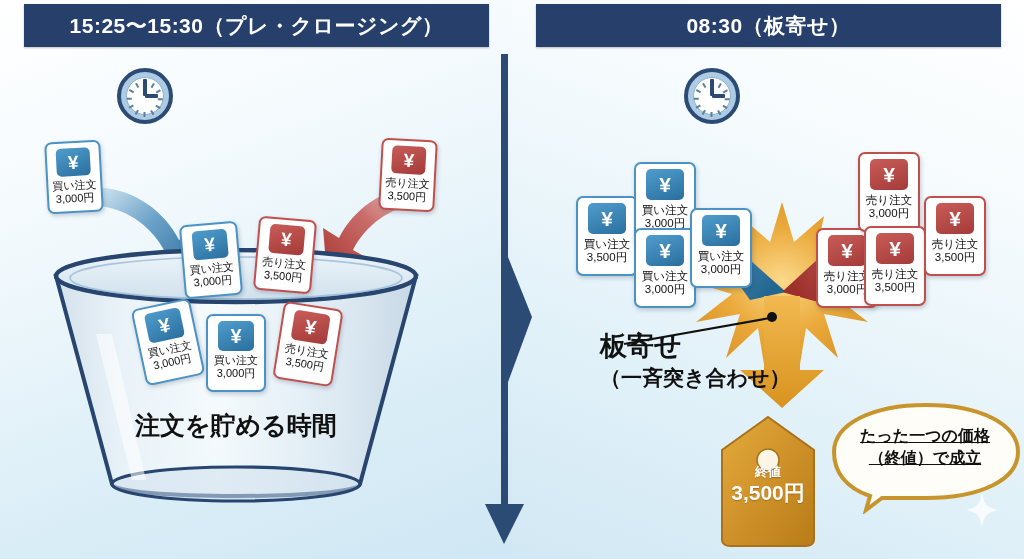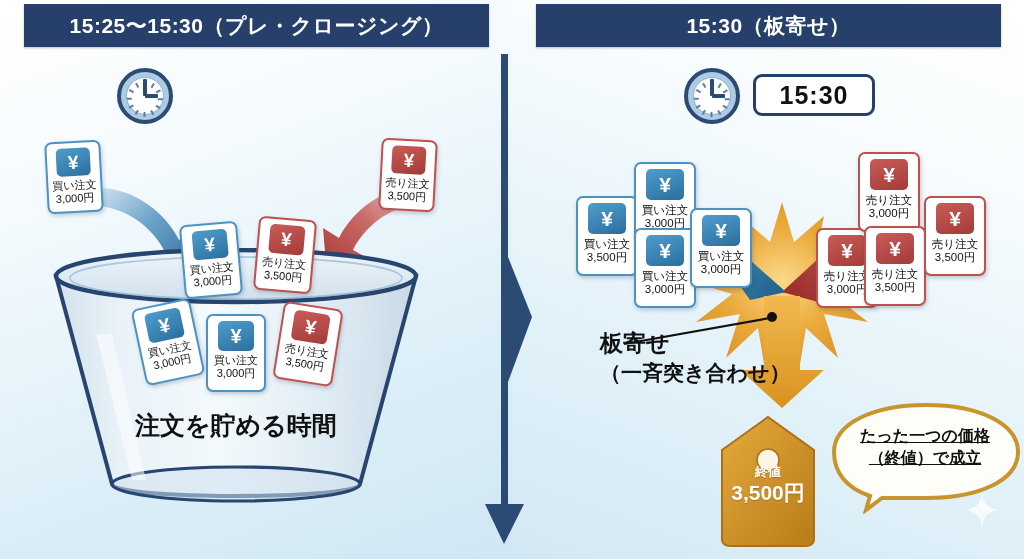--- a/index.html
+++ b/index.html
@@ -56,21 +56,21 @@
   .card .price{color:#111;line-height:1.15;text-align:center;white-space:nowrap;}
 
   
   .bucket{position:absolute;}
   .note{position:absolute;font-size:17px;font-weight:bold;color:#111;line-height:1.45;text-align:center;}
 
   .biglabel{position:absolute;font-size:25px;font-weight:bold;color:#111;white-space:nowrap;}
 
   
   .itayose{position:absolute;font-weight:bold;color:#111;line-height:1.35;text-align:left;}
-  .itayose .l1{font-size:23px;}
+  .itayose .l1{font-size:27px;}
   .itayose .l2{font-size:21px;}
 
   .bubbletext{position:absolute;width:186px;text-align:center;font-size:16px;font-weight:bold;
     color:#111;line-height:1.4;}
 
   .tagtext{position:absolute;width:104px;text-align:center;color:#fff;font-weight:bold;
     line-height:1.25;text-shadow:0 1px 1px rgba(120,70,0,.45);}
   .tagtext .t1{font-size:13px;}
   .tagtext .t2{font-size:21px;}
 
@@ -191,42 +191,41 @@
       <div class="yen" style="width:36px;height:30px;font-size:20px;">¥</div>
       <div class="lbl" style="font-size:11px;margin-top:3px;">売り注文</div>
       <div class="price" style="font-size:11px;">3,500円</div>
     </div>
 
     <div class="biglabel" style="left:135px;top:409px;">注文を貯める時間</div>
   </div>
 
   <div class="panel right">
 
-    <div class="hdr right" style="left:24px;width:465px;">15:30（板寄せ）</div>
+    <div class="hdr right" style="left:24px;width:465px;">08:30（板寄せ）</div>
 
     <div class="clock" style="left:172px;top:68px;">
       <div class="face">
         <div class="tick" style="transform:rotate(0deg)"></div>
         <div class="tick" style="transform:rotate(30deg)"></div>
         <div class="tick" style="transform:rotate(60deg)"></div>
         <div class="tick" style="transform:rotate(90deg)"></div>
         <div class="tick" style="transform:rotate(120deg)"></div>
         <div class="tick" style="transform:rotate(150deg)"></div>
         <div class="tick" style="transform:rotate(180deg)"></div>
         <div class="tick" style="transform:rotate(210deg)"></div>
         <div class="tick" style="transform:rotate(240deg)"></div>
         <div class="tick" style="transform:rotate(270deg)"></div>
         <div class="tick" style="transform:rotate(300deg)"></div>
         <div class="tick" style="transform:rotate(330deg)"></div>
         <div class="hand-h"></div>
         <div class="hand-m"></div>
       </div>
     </div>
 
-    <div class="timebox" style="left:241px;top:74px;width:122px;">15:30</div>
 
     <svg style="position:absolute;left:170px;top:200px;" width="200" height="210" viewBox="0 0 200 210">
       <defs>
         <radialGradient id="gburst" cx="0.5" cy="0.45" r="0.62">
           <stop offset="0" stop-color="#fcd98a"></stop>
             <stop offset="0.5" stop-color="#eaa93a"></stop>
           <stop offset="1" stop-color="#d68f22"></stop>
         </radialGradient>
         <linearGradient id="bluearr" x1="0" y1="0" x2="1" y2="0.6">
           <stop offset="0" stop-color="#5fa2c9"></stop>

